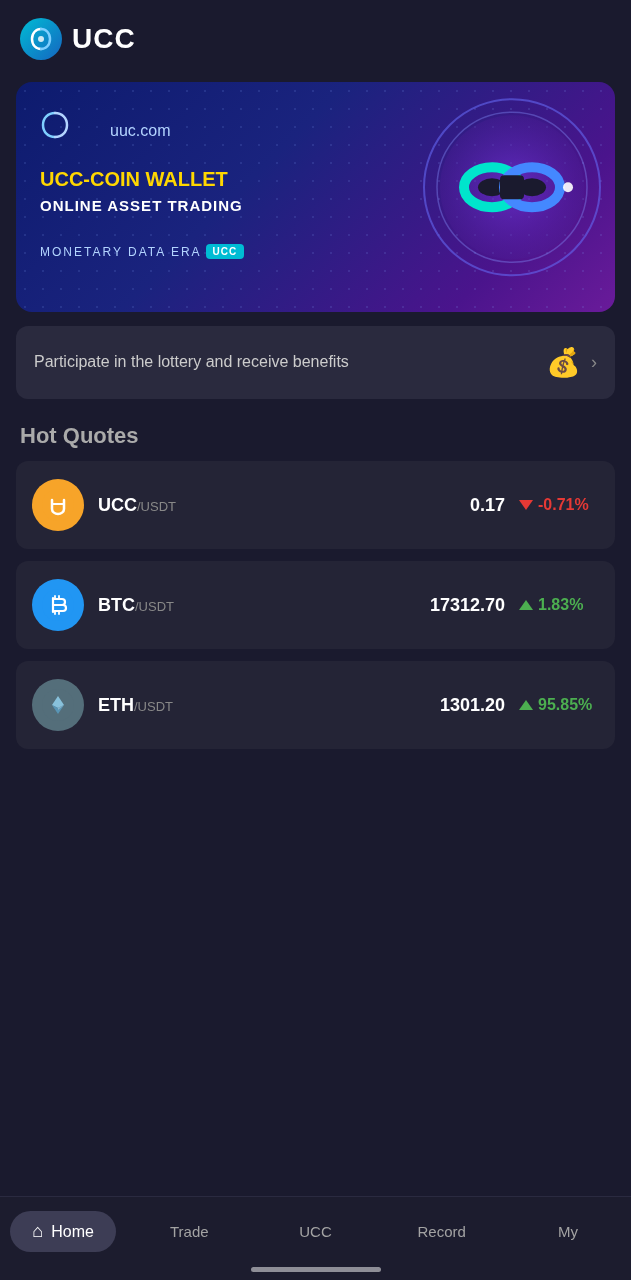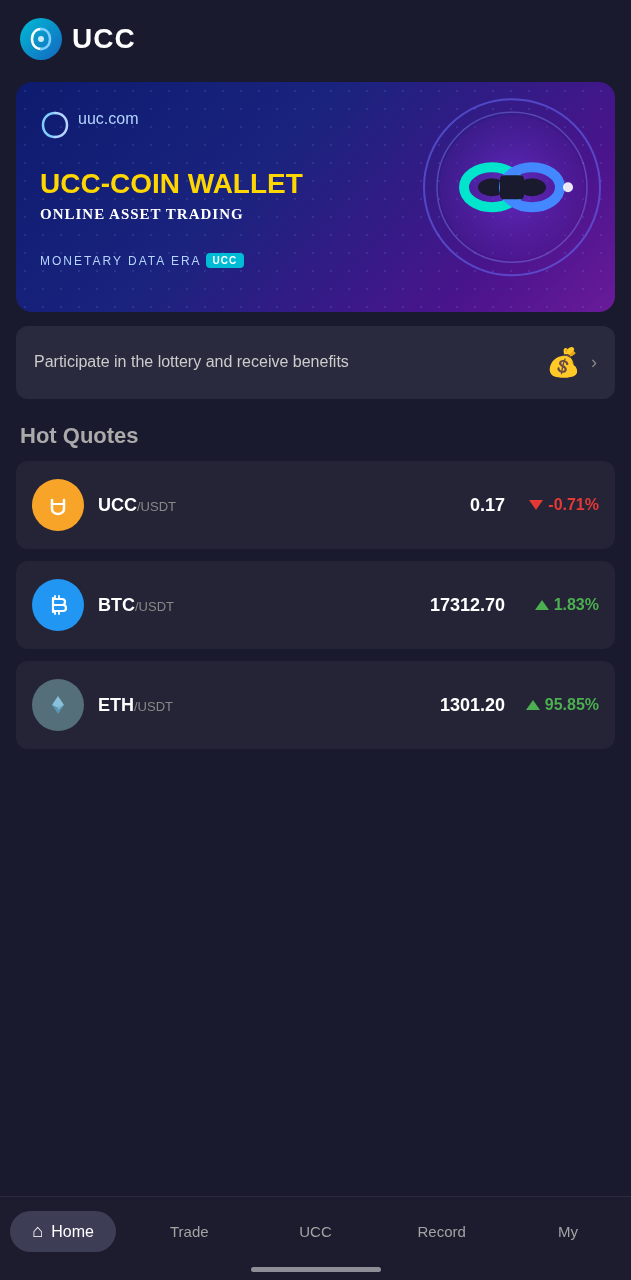--- a/index.html
+++ b/index.html
@@ -53,55 +53,55 @@
       border-radius: 16px;
       background: linear-gradient(135deg, #0d1b6e 0%, #1a237e 40%, #4a148c 80%, #6a1b9a 100%);
       padding: 28px 24px;
       position: relative;
       overflow: hidden;
       min-height: 230px;
     }
 
     .banner-logo-row {
       display: flex;
-      align-items: flex-start;
+      align-items: flex-end;
       margin-bottom: 28px;
+      gap: 32px;
     }
 
     .banner-logo-icon {
       width: 30px;
       height: 30px;
       margin-right: 8px;
     }
 
     .banner-site {
       font-size: 16px;
       color: #b3d4ff;
       font-weight: 500;
     }
 
     .banner-title {
-      font-size: 28px;
+      font-size: 20px;
       font-weight: 900;
       color: #ffd700;
       line-height: 1.15;
       margin-bottom: 6px;
       z-index: 2;
       position: relative;
     }
 
     .banner-subtitle {
       font-size: 15px;
       font-weight: 700;
       color: #fff;
       letter-spacing: 1px;
       margin-bottom: 30px;
       z-index: 2;
       position: relative;
-      font-family: Liberation Serif, serif;
     }
 
     .banner-footer {
       display: flex;
       align-items: center;
       gap: 4px;
       z-index: 2;
       position: relative;
     }
 
@@ -243,21 +243,21 @@
       min-width: 100px;
       text-align: right;
     }
 
     .change-indicator {
       display: flex;
       align-items: center;
       gap: 5px;
       margin-left: 14px;
       min-width: 80px;
-      justify-content: flex-end;
+      justify-content: flex-start;
     }
 
     .arrow-down {
       width: 0; height: 0;
       border-left: 7px solid transparent;
       border-right: 7px solid transparent;
       border-top: 10px solid #e53935;
       display: inline-block;
     }
 

